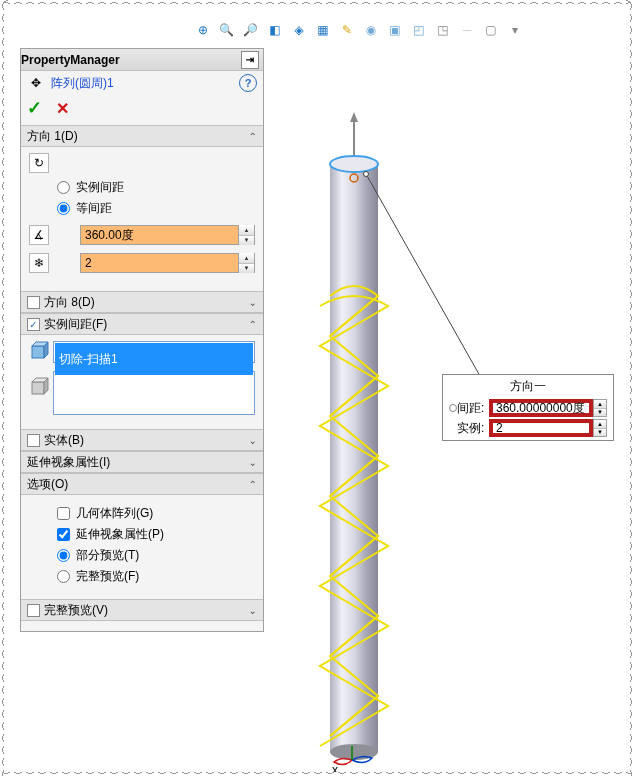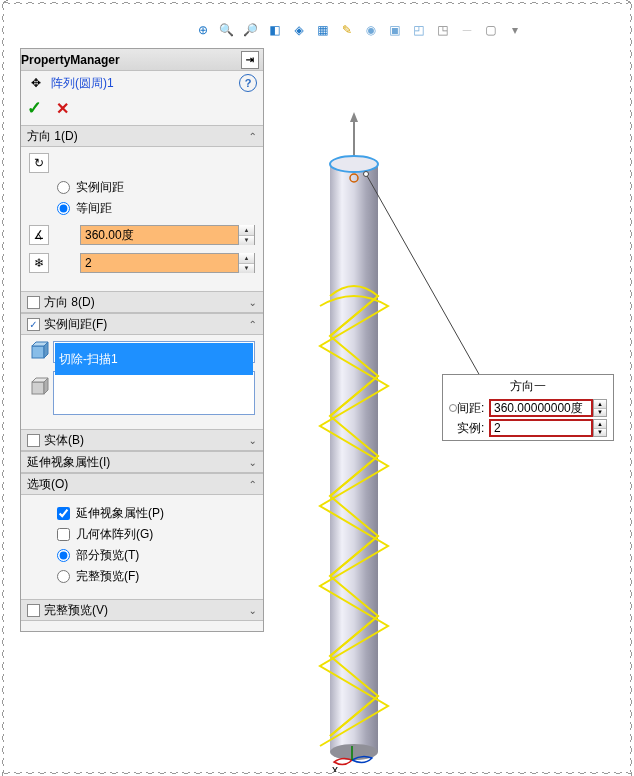--- a/index.html
+++ b/index.html
@@ -68,21 +68,21 @@
 .feat-list .item { background: #1e90ff; color:#fff; padding: 16px 4px; height: 14px; margin:1px; display:flex; align-items:center; }
 .feat-face { height: 44px; border: 1px solid #7a9fd6; background: #fff; margin-left: 24px; margin-top: 8px; }
 .cube-icon { position: absolute; left: 8px; width:20px; height:20px; }
 
 .viewport { position: absolute; left: 270px; top: 52px; right: 10px; bottom: 10px; }
 
 .anno-box { position: absolute; border: 1px solid #888; background: #fff; padding: 3px 6px; right: 6px; top: 318px; }
 .anno-box .hdr { text-align:center; padding-bottom: 2px; }
 .anno-box .row { display:flex; align-items:center; margin-top: 2px; }
 .anno-box .lbl { width: 32px; }
-.anno-box .val { border: 2px solid #b91c1c; background:#fff; width: 104px; height:18px; display:flex; align-items:center; padding:0 3px; }
+.anno-box .val { border: 4px solid #b91c1c; background:#fff; width: 104px; height:18px; display:flex; align-items:center; padding:0 3px; }
 .anno-box .sp { width: 14px; height:18px; border:1px solid #a0a0a0; display:flex; flex-direction:column; }
 .anno-box .sp div { flex:1; font-size:6px; display:flex; align-items:center; justify-content:center; background:linear-gradient(#fff,#e0e0e0); border-bottom:1px solid #c0c0c0; }
 .anno-box .sp div:last-child{border:none;}
 
 .checkbox-sq { width:13px; height:13px; border:1px solid #888; background:#fff; display:inline-flex; align-items:center; justify-content:center; font-size:10px; color:#2a6bc2; }
 
 svg.cylinder { position:absolute; left: 0; top: 0; }
 </style>
 </head>
 <body>
@@ -203,26 +203,26 @@
     <span>延伸视象属性(I)</span>
     <span class="chev">⌄</span>
   </div>
 
   <div class="section-head">
     <span>选项(O)</span>
     <span class="chev">⌃</span>
   </div>
   <div class="section-body">
     <div class="check-row">
+          <input type="checkbox" style="">
+          <span>几何体阵列(G)</span>
+        </div>
+    <div class="check-row">
           <input type="checkbox" checked="" style="">
           <span>延伸视象属性(P)</span>
-        </div>
-    <div class="check-row">
-          <input type="checkbox" style="">
-          <span>几何体阵列(G)</span>
         </div>
     <div class="radio-row">
           <input type="radio" checked="" style="">
           <span>部分预览(T)</span>
         </div>
     <div class="radio-row">
           <input type="radio" style="">
           <span>完整预览(F)</span>
         </div>
   </div>

